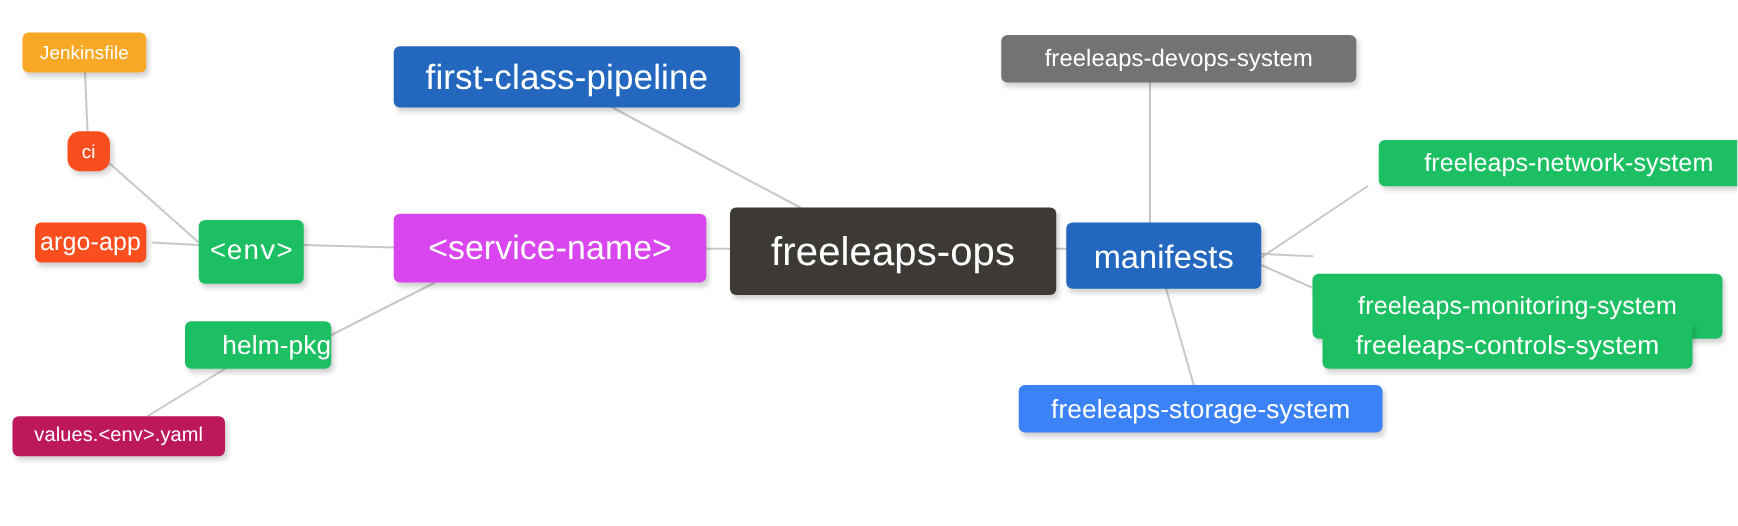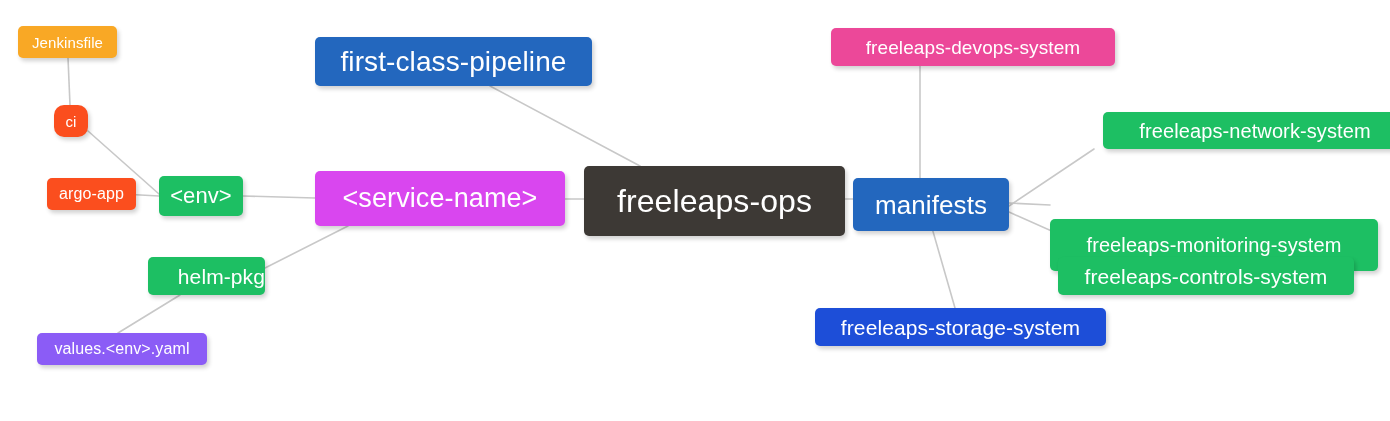--- a/index.html
+++ b/index.html
@@ -72,46 +72,46 @@
     </div>
     <div class="node" style="left: 315px; top: 37px; width: 277px; height: 49px; background: rgb(35, 103, 190); font-size: 28px;">
       <span class="node-label">first-class-pipeline</span>
     </div>
     <div class="node" style="left: 315px; top: 171px; width: 250px; height: 55px; background: #d946ef; font-size: 27px;">
       <span class="node-label">&lt;service-name&gt;</span>
     </div>
     <div class="node" style="left: 853px; top: 178px; width: 156px; height: 53px; background: rgb(35, 103, 190); font-size: 26px;">
       <span class="node-label">manifests</span>
     </div>
-    <div class="node" style="left: 159px; top: 176px; width: 84px; height: 40px; background: rgb(29, 191, 99); font-size: 22px;">
+    <div class="node" style="left: 159px; top: 176px; width: 84px; height: 51px; background: rgb(29, 191, 99); font-size: 22px; font-family: Liberation Mono, monospace;">
       <span class="node-label">&lt;env&gt;</span>
     </div>
     <div class="node" style="left: 148px; top: 257px; width: 117px; height: 38px; background: rgb(29, 191, 99); font-size: 21px; justify-content: flex-end;">
       <span class="node-label">helm-pkg</span>
     </div>
-    <div class="node" style="left: 831px; top: 28px; width: 284px; height: 38px; background: #ec4899; font-size: 19px;">
+    <div class="node" style="left: 801px; top: 28px; width: 284px; height: 38px; background: #737373; font-size: 19px;">
       <span class="node-label">freeleaps-devops-system</span>
     </div>
     <div class="node" style="left: 1055px; top: 112px; width: 304px; height: 37px; background: rgb(29, 191, 99); font-size: 20px; margin-left: 48px;">
       <span class="node-label">freeleaps-network-system</span>
     </div>
     <div class="node" style="left: 1050px; top: 187px; width: 328px; height: 52px; background: rgb(29, 191, 99); font-size: 20px; margin-top: 32px;">
       <span class="node-label">freeleaps-monitoring-system</span>
     </div>
     <div class="node" style="left: 1058px; top: 257px; width: 296px; height: 38px; background: rgb(29, 191, 99); font-size: 21px;">
       <span class="node-label">freeleaps-controls-system</span>
     </div>
-    <div class="node" style="left: 815px; top: 308px; width: 291px; height: 38px; background: #1d4ed8; font-size: 21px;">
+    <div class="node" style="left: 815px; top: 308px; width: 291px; height: 38px; background: #3b82f6; font-size: 21px;">
       <span class="node-label">freeleaps-storage-system</span>
     </div>
     <div class="node" style="left: 18px; top: 26px; width: 99px; height: 32px; background: rgb(249, 168, 37); font-size: 15px;">
       <span class="node-label">Jenkinsfile</span>
     </div>
     <div class="node" style="left: 54px; top: 105px; width: 34px; height: 32px; background: rgb(251, 78, 30); font-size: 15px; border-radius: 10px;">
       <span class="node-label">ci</span>
     </div>
-    <div class="node" style="left: 47px; top: 178px; width: 89px; height: 32px; background: rgb(251, 78, 30); font-size: 16px;">
+    <div class="node" style="left: 28px; top: 178px; width: 89px; height: 32px; background: rgb(251, 78, 30); font-size: 20px;">
       <span class="node-label">argo-app</span>
     </div>
-    <div class="node" style="left: 10px; top: 333px; width: 170px; height: 32px; background: #8b5cf6; font-size: 16px; margin-left: 27px;">
+    <div class="node" style="left: 10px; top: 333px; width: 170px; height: 32px; background: #be185d; font-size: 16px;">
       <span class="node-label">values.&lt;env&gt;.yaml</span>
     </div>
   </div>
 
 </body></html>

